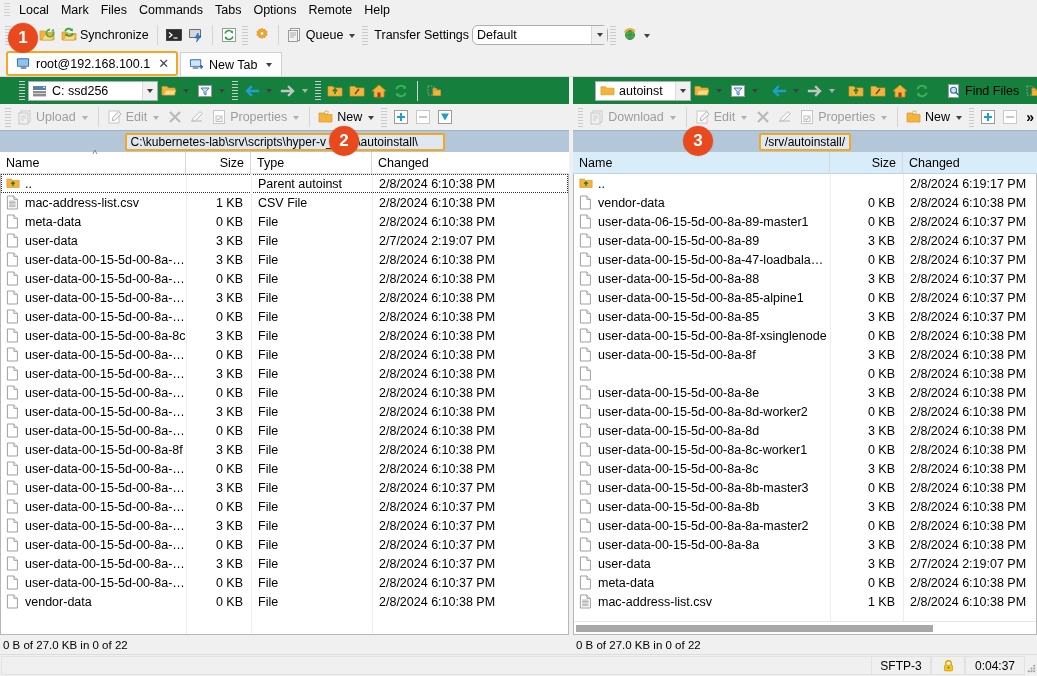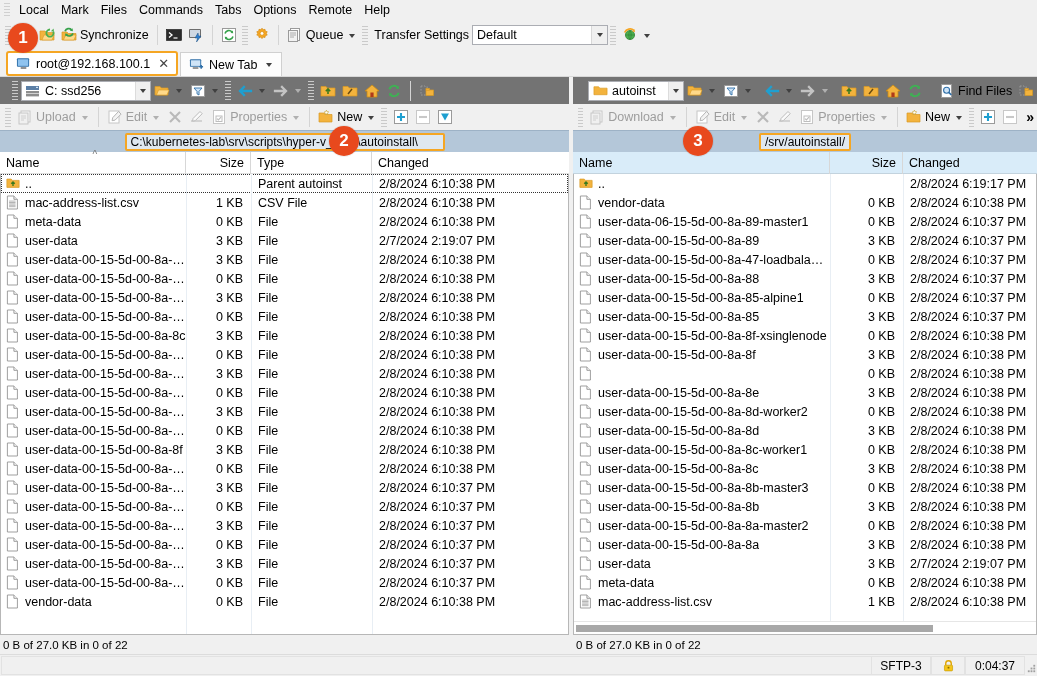--- a/index.html
+++ b/index.html
@@ -44,21 +44,21 @@
   .tab.active { border:2px solid #f5a623; border-radius:3px; background:#fff; height:25px; }
   .tabclose { font-size:13px; color:#444; margin-left:3px; }
 
   
   .panels { display:flex; flex:1; min-height:0; }
   .panel { display:flex; flex-direction:column; min-width:0; }
   .panel.left  { width:569px; }
   .splitter { width:4px; background:#f0f0f0; cursor:col-resize; flex:none; }
   .panel.right { flex:1; }
 
-  .ptoolbar { height:27px; background:#737373; display:flex; align-items:center; padding-left:10px; flex:none; }
+  .ptoolbar { height:27px; background:#15803d; display:flex; align-items:center; padding-left:17px; flex:none; }
   .ptoolbar2 { height:26px; background:#f0f0f0; display:flex; align-items:center; padding-left:3px; flex:none; }
 
   .dircombo { height:20px; border:1px solid #abadb3; background:#fff; display:flex; align-items:center; gap:4px;
               padding:0 0 0 3px; font-size:12.5px; min-width:96px; }
   .dircombo .cbtn { width:15px;height:18px;display:flex;align-items:center;justify-content:center;margin-left:auto;
                     background:#f0f0f0;border-left:1px solid #dcdcdc;}
 
   .dim { color:#9d9d9d; }
 
   
@@ -227,21 +227,21 @@
       </span>
       <span>Queue</span>
       <span class="caret"></span>
     </div>
 
     <div class="tbgrip"></div>
 
     <div class="tbitem">
       <span>Transfer Settings</span>
     </div>
-    <div class="combo" style="width:136px;">
+    <div class="combo" style="width:136px;border-radius:6px;">
       <span>Default</span>
       <span class="cbtn">
         <span class="caret" style="margin:0;"></span>
       </span>
     </div>
 
     <div class="tbgrip"></div>
 
     <div class="tbitem">
       <span class="ic">

